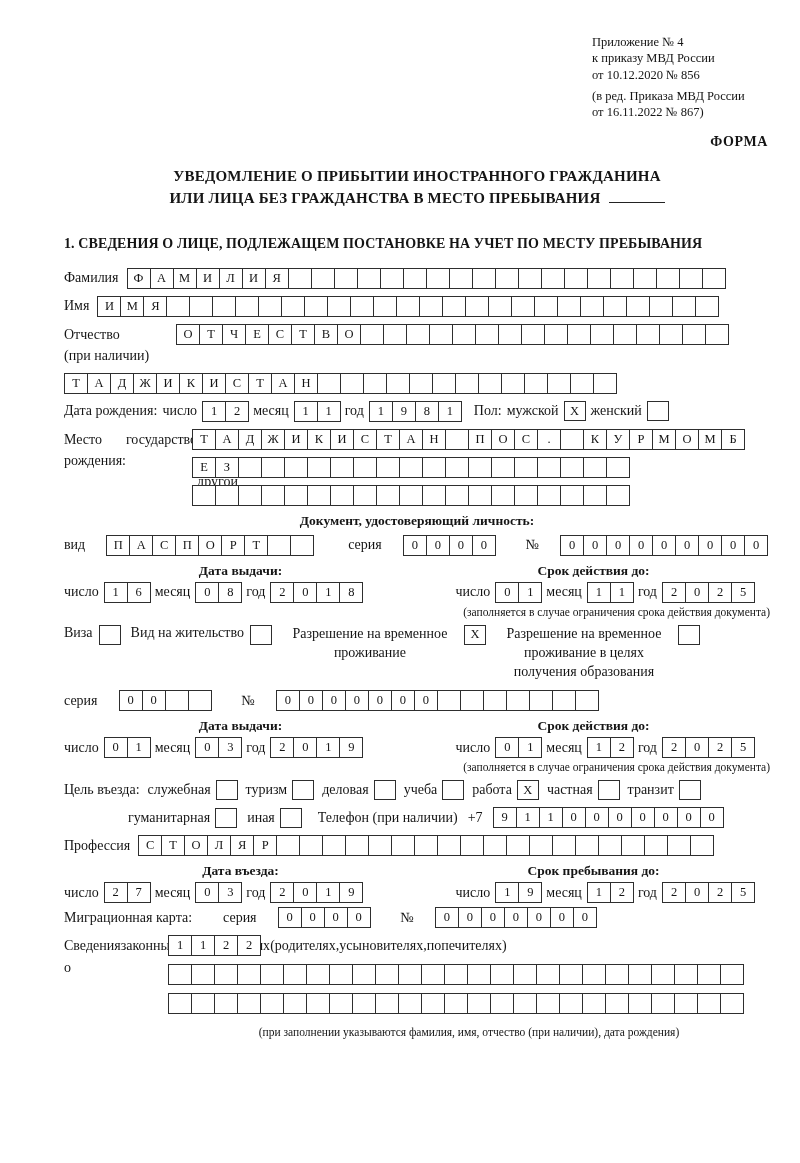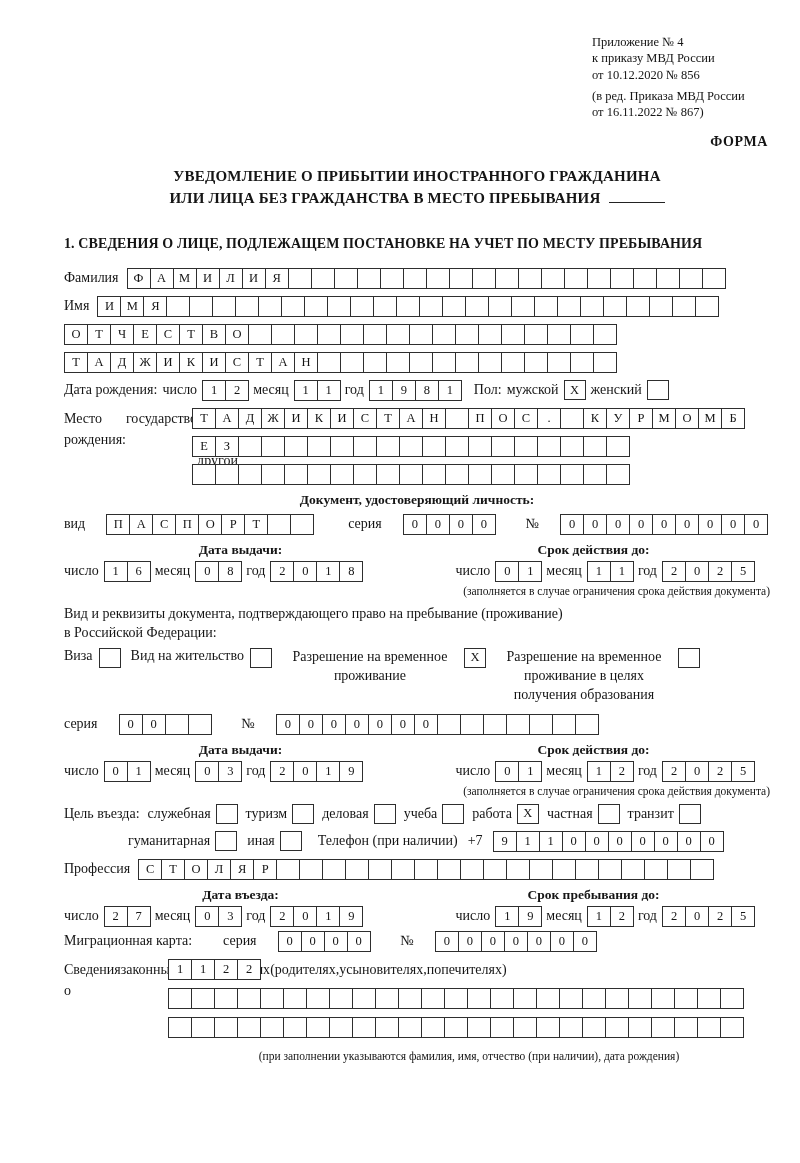--- a/index.html
+++ b/index.html
@@ -137,20 +137,24 @@
         <span class="cell"></span>
         <span class="cell"></span>
         <span class="cell"></span>
         <span class="cell"></span>
         <span class="cell"></span>
         <span class="cell"></span>
       </span>
   </div>
 
   <div class="row row-top">
+    <span class="lbl-col">
+      <span>Отчество</span>
+      <span>(при наличии)</span>
+    </span>
     <span class="cells">
         <span class="cell">О</span>
         <span class="cell">Т</span>
         <span class="cell">Ч</span>
         <span class="cell">Е</span>
         <span class="cell">С</span>
         <span class="cell">Т</span>
         <span class="cell">В</span>
         <span class="cell">О</span>
         <span class="cell"></span>
@@ -383,24 +387,20 @@
           <span class="cell">2</span>
           <span class="cell">0</span>
           <span class="cell">2</span>
           <span class="cell">5</span>
         </span>
     </span>
   </div>
 
   <div class="note-right">(заполняется в случае ограничения срока действия документа)</div>
 
-  <div class="intro">
-    <div>Вид и реквизиты документа, подтверждающего право на пребывание (проживание)</div>
-    <div>в Российской Федерации:</div>
-  </div>
 
   <div class="opts">
     <span class="opt">
       <span>Виза</span>
       <span class="box"></span>
     </span>
     <span class="opt">
       <span>Вид на жительство</span>
       <span class="box"></span>
     </span>

